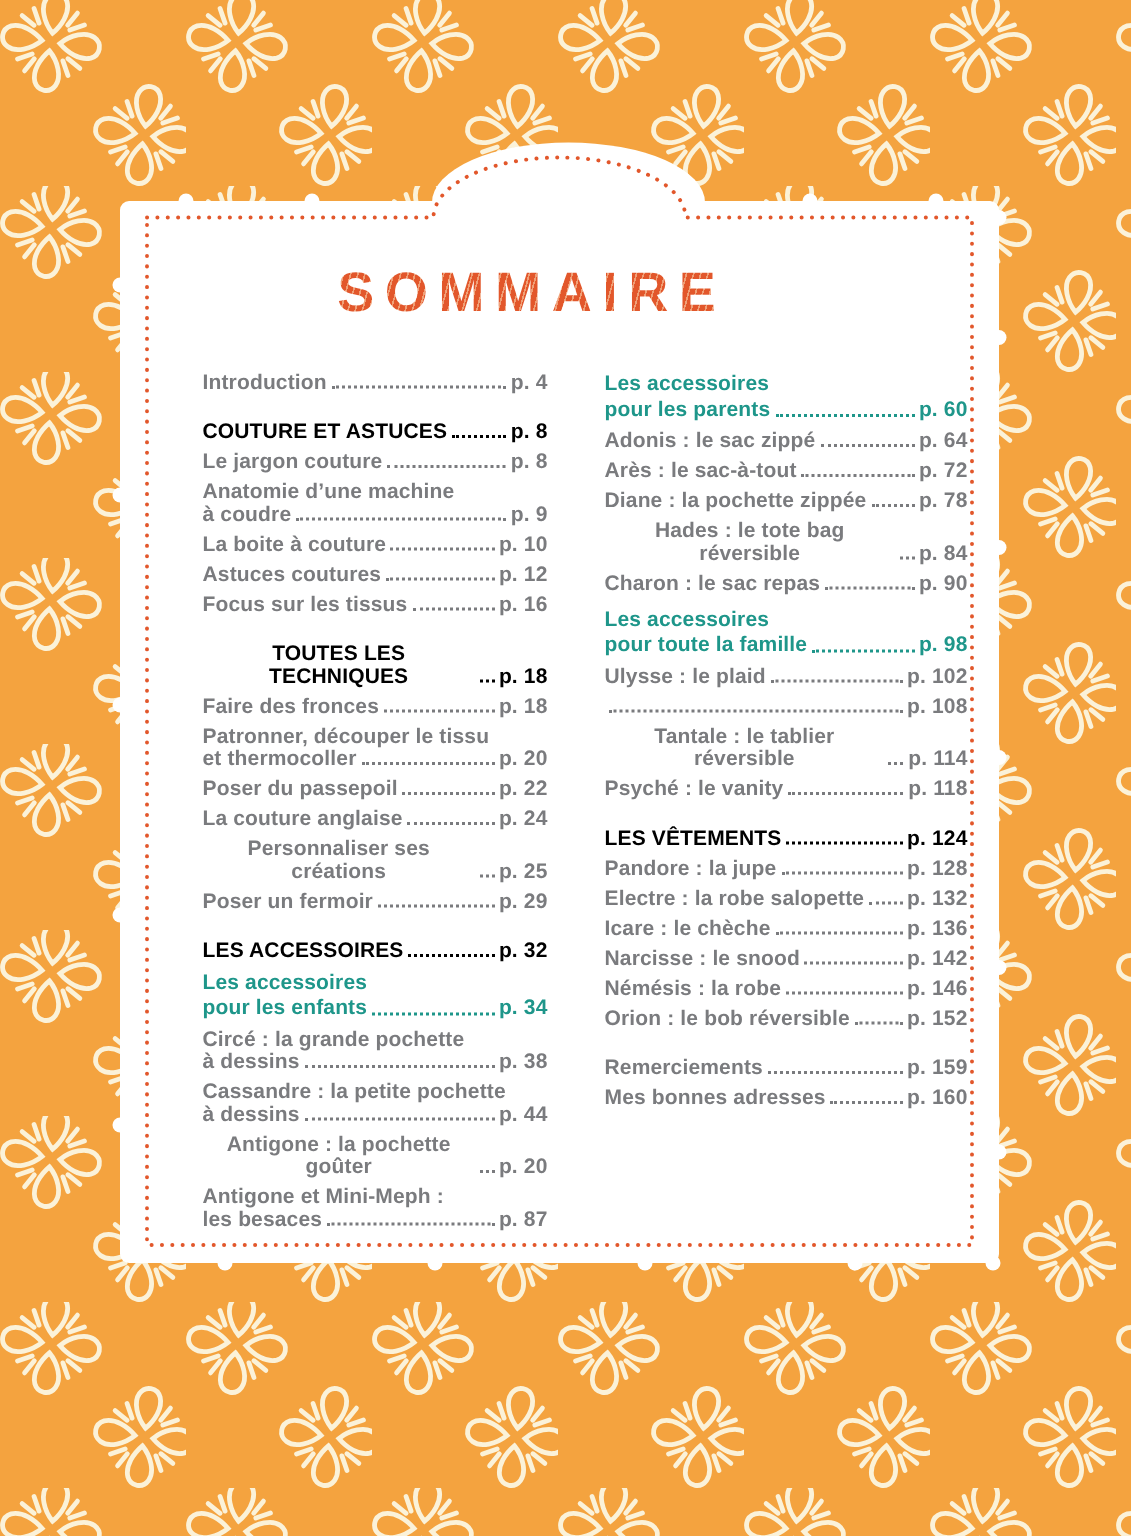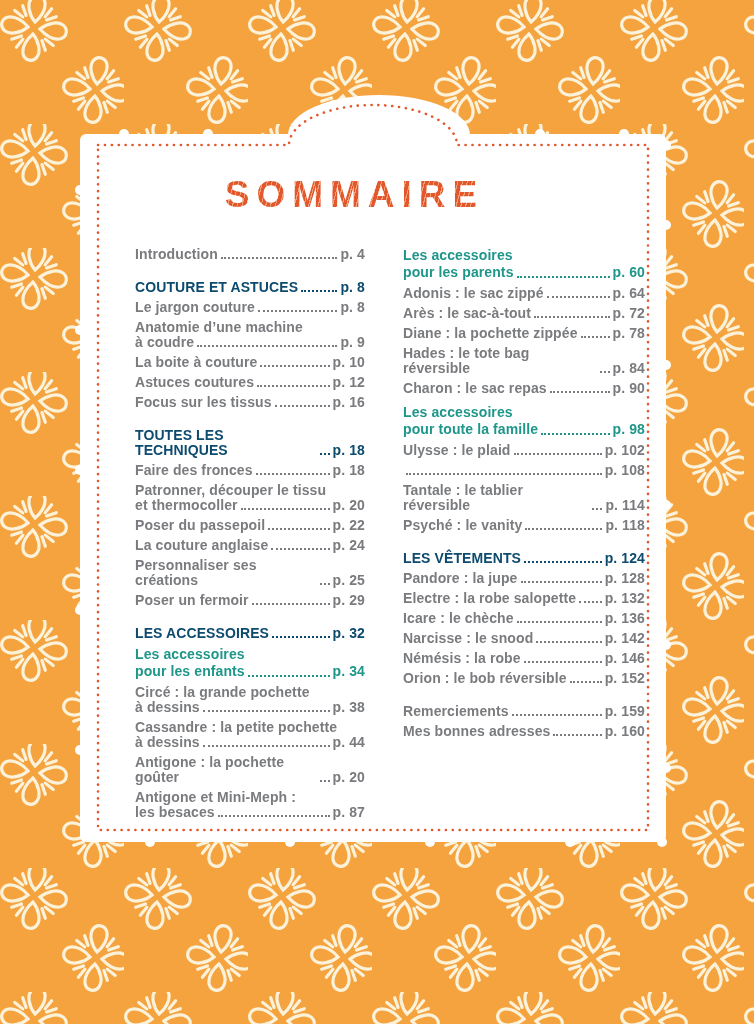--- a/index.html
+++ b/index.html
@@ -37,22 +37,22 @@
       -webkit-background-clip:text;
       background-clip:text;
       color:transparent;
     }
   }
   .col { position:absolute; top:113px; }
   .col-left  { left:40px;  width:230px; }
   .col-right { left:308px; width:242px; }
   .e { margin-bottom:5px; font-size:14px; font-weight:700; color:#7A7B7E; letter-spacing:0.1px; }
   .e .line { line-height:15px; }
-  .e .row  { display:flex; align-items:flex-end; line-height:15px; }
-  .e.section { color:#0c4a6e; }
+  .e .row  { display:flex; align-items:flex-end; line-height:15px;text-align:center; }
+  .e.section { color:#000000; }
   .e.group   { color:#1E968A; }
   .e.group .line, .e.group .row { line-height:17px; }
   .gap-lg { margin-top:18px; }
   .gap-sm { margin-top:8px; }
   .leader {
     flex:1 1 auto; min-width:10px;
     border-bottom:2.4px dotted currentColor;
     margin:0 3px 3px 3px;
   }
   .pg { white-space:nowrap; }

